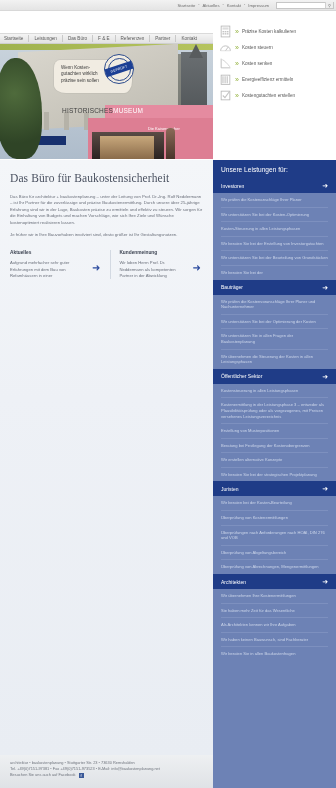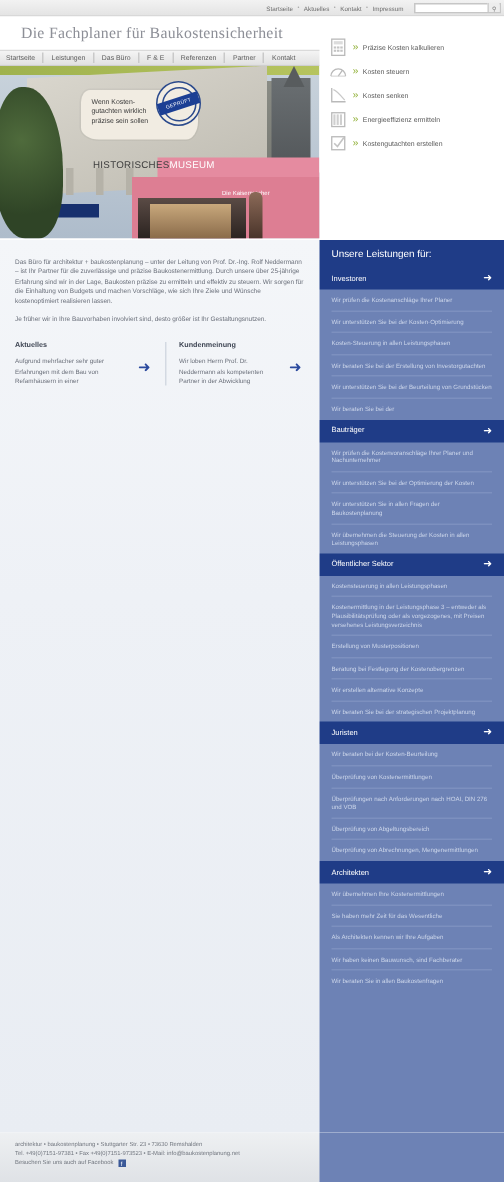--- a/index.html
+++ b/index.html
@@ -157,21 +157,20 @@
       <span class="metasep">•</span>
       <a href="#">Impressum</a>
       <span class="searchwrap">
         <input type="text" placeholder="" style="">
         <span class="searchbtn">⚲</span>
       </span>
     </div>
   </div>
 
   <div class="header">
-    <div class="claim">Die Fachplaner für Baukostensicherheit</div>
     <div class="logo">
       <div class="l1">architektur</div>
       <div class="l2">
         <span class="sq"></span>
         <span>baukostenplanung</span>
       </div>
     </div>
   </div>
 
   <div class="mainnav">
@@ -276,20 +275,21 @@
         </svg>
         <span class="tarrow">»</span>
         <span class="tlabel">Kostengutachten erstellen</span>
       </div>
     </div>
   </div>
 
   <div class="body">
 
     <div class="content">
+      <h1 class="pagetitle">Das Büro für Baukostensicherheit</h1>
       <div class="intro">
         <p>Das Büro für architektur + baukostenplanung – unter der Leitung von Prof. Dr.-Ing. Rolf Neddermann – ist Ihr Partner für die zuverlässige und präzise Baukostenermittlung. Durch unsere über 25-jährige Erfahrung sind wir in der Lage, Baukosten präzise zu ermitteln und effektiv zu steuern. Wir sorgen für die Einhaltung von Budgets und machen Vorschläge, wie sich Ihre Ziele und Wünsche kostenoptimiert realisieren lassen.</p>
         <p>Je früher wir in Ihre Bauvorhaben involviert sind, desto größer ist Ihr Gestaltungsnutzen.</p>
       </div>
 
       <div class="cols2">
         <div class="col">
           <h3>Aktuelles</h3>
           <p>Aufgrund mehrfacher sehr guter Erfahrungen mit dem Bau von Refamhäusern in einer</p>
           <span class="colarrow">➜</span>

